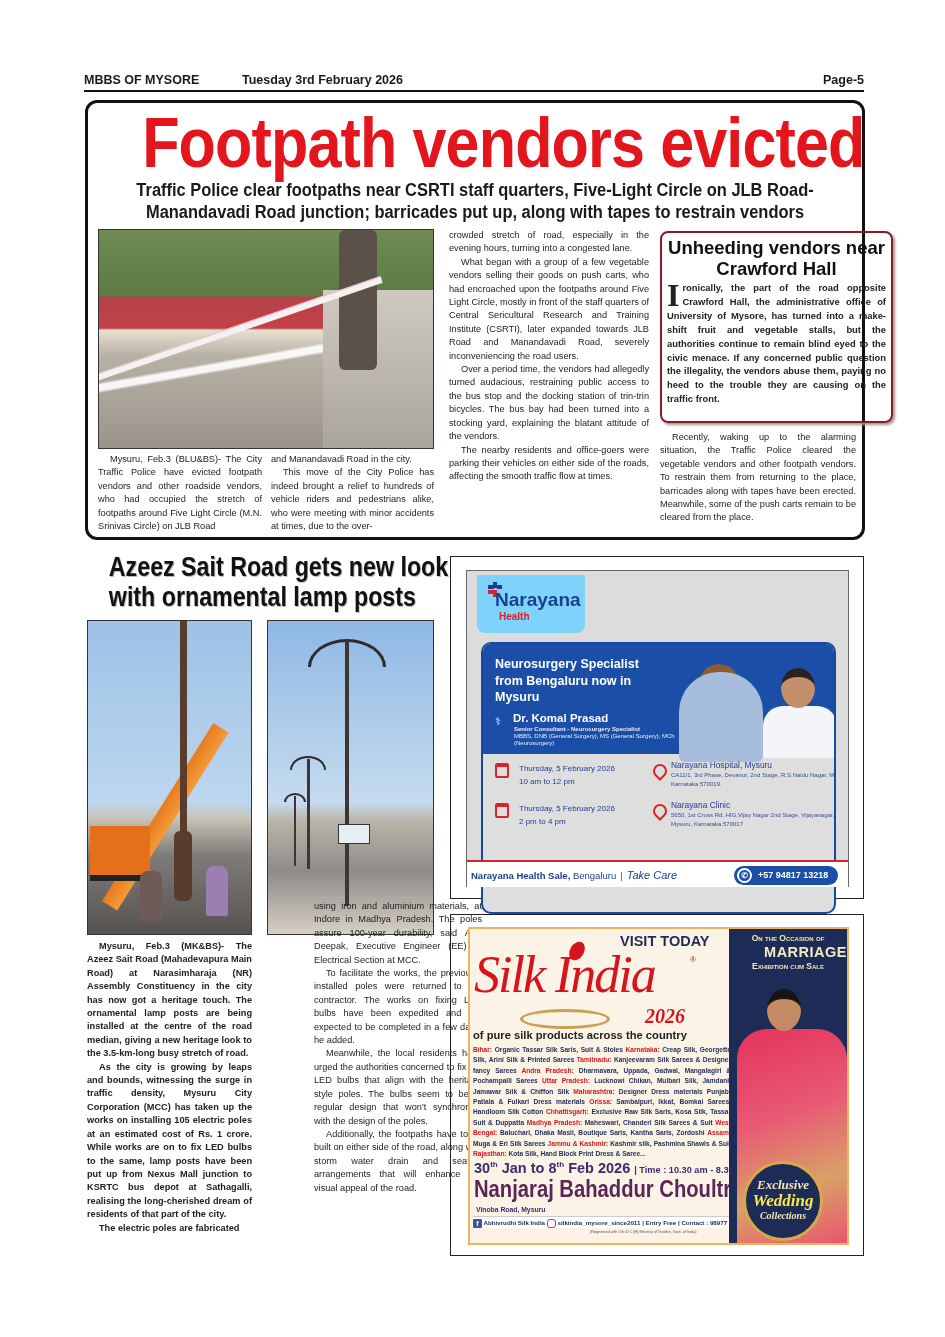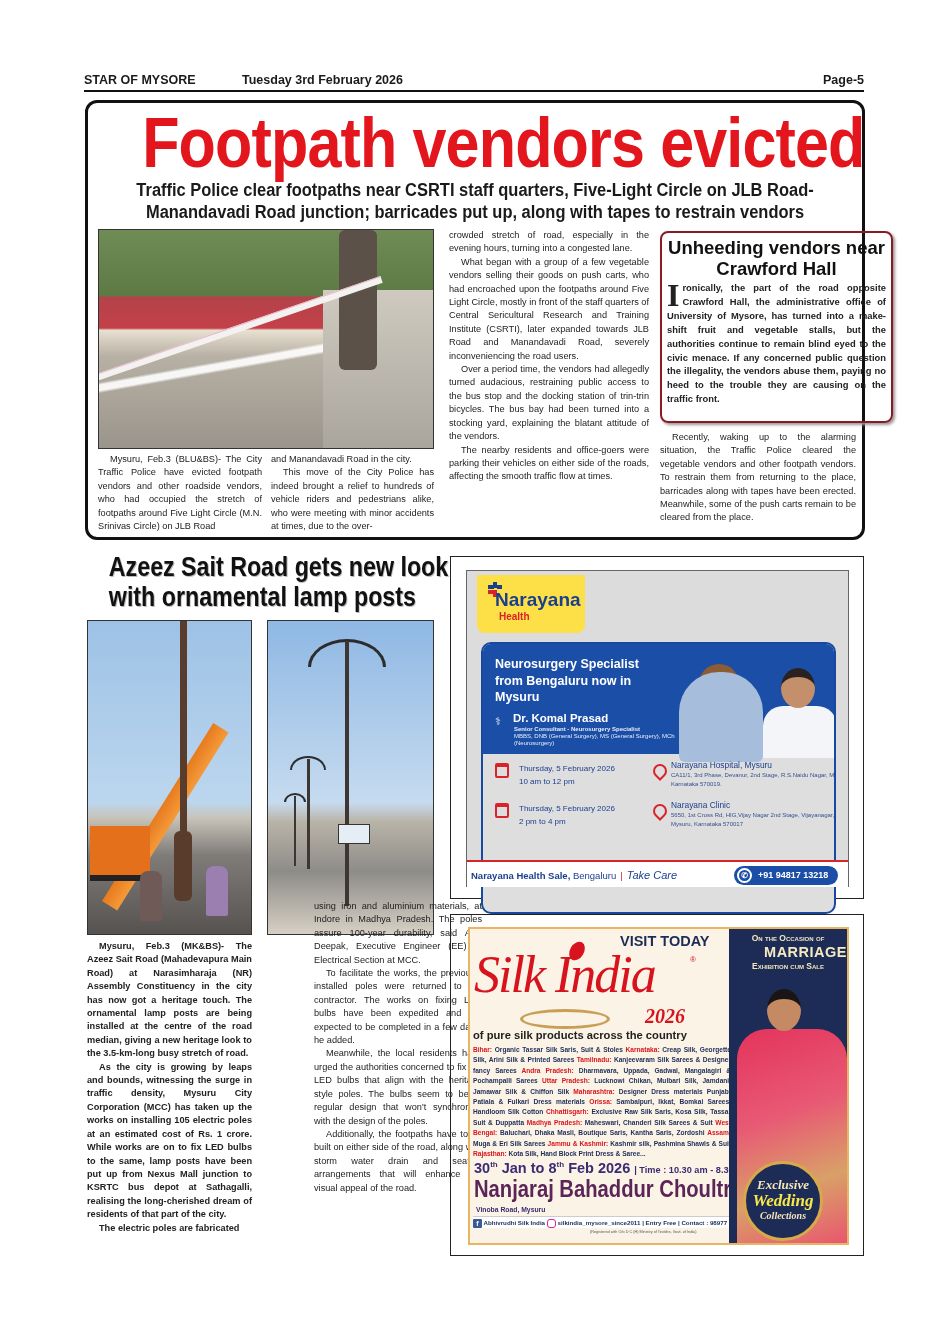--- a/index.html
+++ b/index.html
@@ -41,21 +41,21 @@
     background: linear-gradient(180deg, #8fb8e4 0%, #c6dbef 58%, #b9b4a8 64%, #8e8c88 80%, #d6d0c4 100%); }
   .pole { position: absolute; background: #5a3c2c; }
   .crane-arm { position: absolute; left: 14px; top: 70px; width: 18px; height: 210px; background: linear-gradient(90deg, #e77b1e, #f49a3a); transform: rotate(32deg); transform-origin: bottom left; }
   .crane-base { position: absolute; left: 2px; top: 205px; width: 60px; height: 55px; background: #e5701b; border-bottom: 6px solid #222; }
   .worker { position: absolute; width: 22px; height: 50px; border-radius: 8px 8px 2px 2px; }
   .lamp-head { position: absolute; width: 78px; height: 28px; border: 3px solid #2c2c2c; border-bottom: none; border-radius: 50% 50% 0 0 / 100% 100% 0 0; }
 
   .ad-frame { position: absolute; border: 1px solid #222; }
   .narayana-frame { left: 450px; top: 556px; width: 414px; height: 343px; }
   .narayana-ad { position: absolute; left: 15px; top: 13px; width: 383px; height: 317px; background: #dcdcdc; border: 1px solid #666; }
-  .nh-logo { position: absolute; left: 10px; top: 4px; width: 108px; height: 58px; background: #fde047; border-radius: 0 0 8px 8px; padding: 6px 10px; }
+  .nh-logo { position: absolute; left: 10px; top: 4px; width: 108px; height: 58px; background: #7dd3fc; border-radius: 0 0 8px 8px; padding: 6px 10px; }
   .nh-cross { position: absolute; left: 11px; top: 7px; width: 14px; height: 14px; }
   .nh-cross i { position: absolute; display: block; }
   .nh-name { position: absolute; left: 18px; top: 14px; font-weight: bold; font-size: 19px; color: #1b3f8f; }
   .nh-health { position: absolute; left: 22px; top: 36px; font-weight: bold; font-size: 10px; color: #d8232a; }
   .nh-panel { position: absolute; left: 14px; top: 71px; width: 355px; height: 272px; border: 2px solid #1849a1; border-radius: 10px; background: #dedede; overflow: hidden; }
   .nh-blue { position: absolute; left: 0; top: 0; width: 100%; height: 110px; background: #1b4fa7; }
   .nh-headline { position: absolute; left: 12px; top: 12px; color: #fff; font-weight: bold; font-size: 12.5px; line-height: 16.5px; }
   .nh-doctor-icon { position: absolute; left: 12px; top: 71px; color: #e0e8f6; font-size: 11px; }
   .nh-doctor { position: absolute; left: 30px; top: 68px; color: #fff; font-weight: bold; font-size: 11.5px; }
   .nh-doctor-title { position: absolute; left: 31px; top: 82px; color: #e6ecf8; font-size: 6px; line-height: 7px; width: 170px; }
@@ -103,21 +103,21 @@
   .silk-road { position: absolute; left: 6px; top: 277px; font-weight: bold; font-size: 6.8px; color: #3c2a73; }
   .silk-contact { position: absolute; left: 3px; top: 287px; width: 262px; height: 12px; background: #fff; border-top: 1px solid #ccc; font-weight: bold; font-size: 6.2px; line-height: 12px; color: #1d2b57; white-space: nowrap; overflow: hidden; }
   .silk-contact .fb { display: inline-block; width: 9px; height: 9px; background: #3b5998; color: #fff; font-size: 7px; line-height: 9px; text-align: center; border-radius: 1px; vertical-align: middle; }
   .silk-contact .ig { display: inline-block; width: 9px; height: 9px; border: 1.5px solid #d6249f; border-radius: 3px; vertical-align: middle; }
   .silk-reg-note { position: absolute; left: 120px; top: 301px; font-size: 3.8px; color: #555; white-space: nowrap; }
 </style>
 </head>
 <body>
 
 <div class="masthead">
-  <span class="paper">STAR OF MYSORE</span>
+  <span class="paper">MBBS OF MYSORE</span>
   <span class="date">Tuesday 3rd February 2026</span>
   <span class="page">Page-5</span>
 </div>
 
 <div class="lead-box">
   <div class="lead-headline">Footpath vendors evicted</div>
   <div class="lead-deck">
     <div>Traffic Police clear footpaths near CSRTI staff quarters, Five-Light Circle on JLB Road-</div>
     <div>Manandavadi Road junction; barricades put up, along with tapes to restrain vendors</div>
   </div>
@@ -239,21 +239,21 @@
       <div class="nh-loc-addr" style="left:188px; top:167px;">5650, 1st Cross Rd, HIG,Vijay Nagar 2nd Stage, Vijayanagar, Mysuru, Karnataka 570017</div>
     </div>
 
     <div class="nh-footer">
       <div class="nh-footer-text">
         <b>Narayana Health Sale,</b>
         <span>Bengaluru</span><span class="sep">|</span><span class="tc">Take Care</span>
       </div>
       <div class="nh-phone">
         <span class="nh-phone-icon">✆</span>
-        <span>+91 94817 13218</span>
+        <span>+57 94817 13218</span>
       </div>
     </div>
   </div>
 </div>
 
 <div class="ad-frame silk-frame">
   <div class="silk-ad">
     <div class="silk-dot"></div>
     <div class="silk-loop"></div>
     <div class="silk-logo">Silk India</div>

